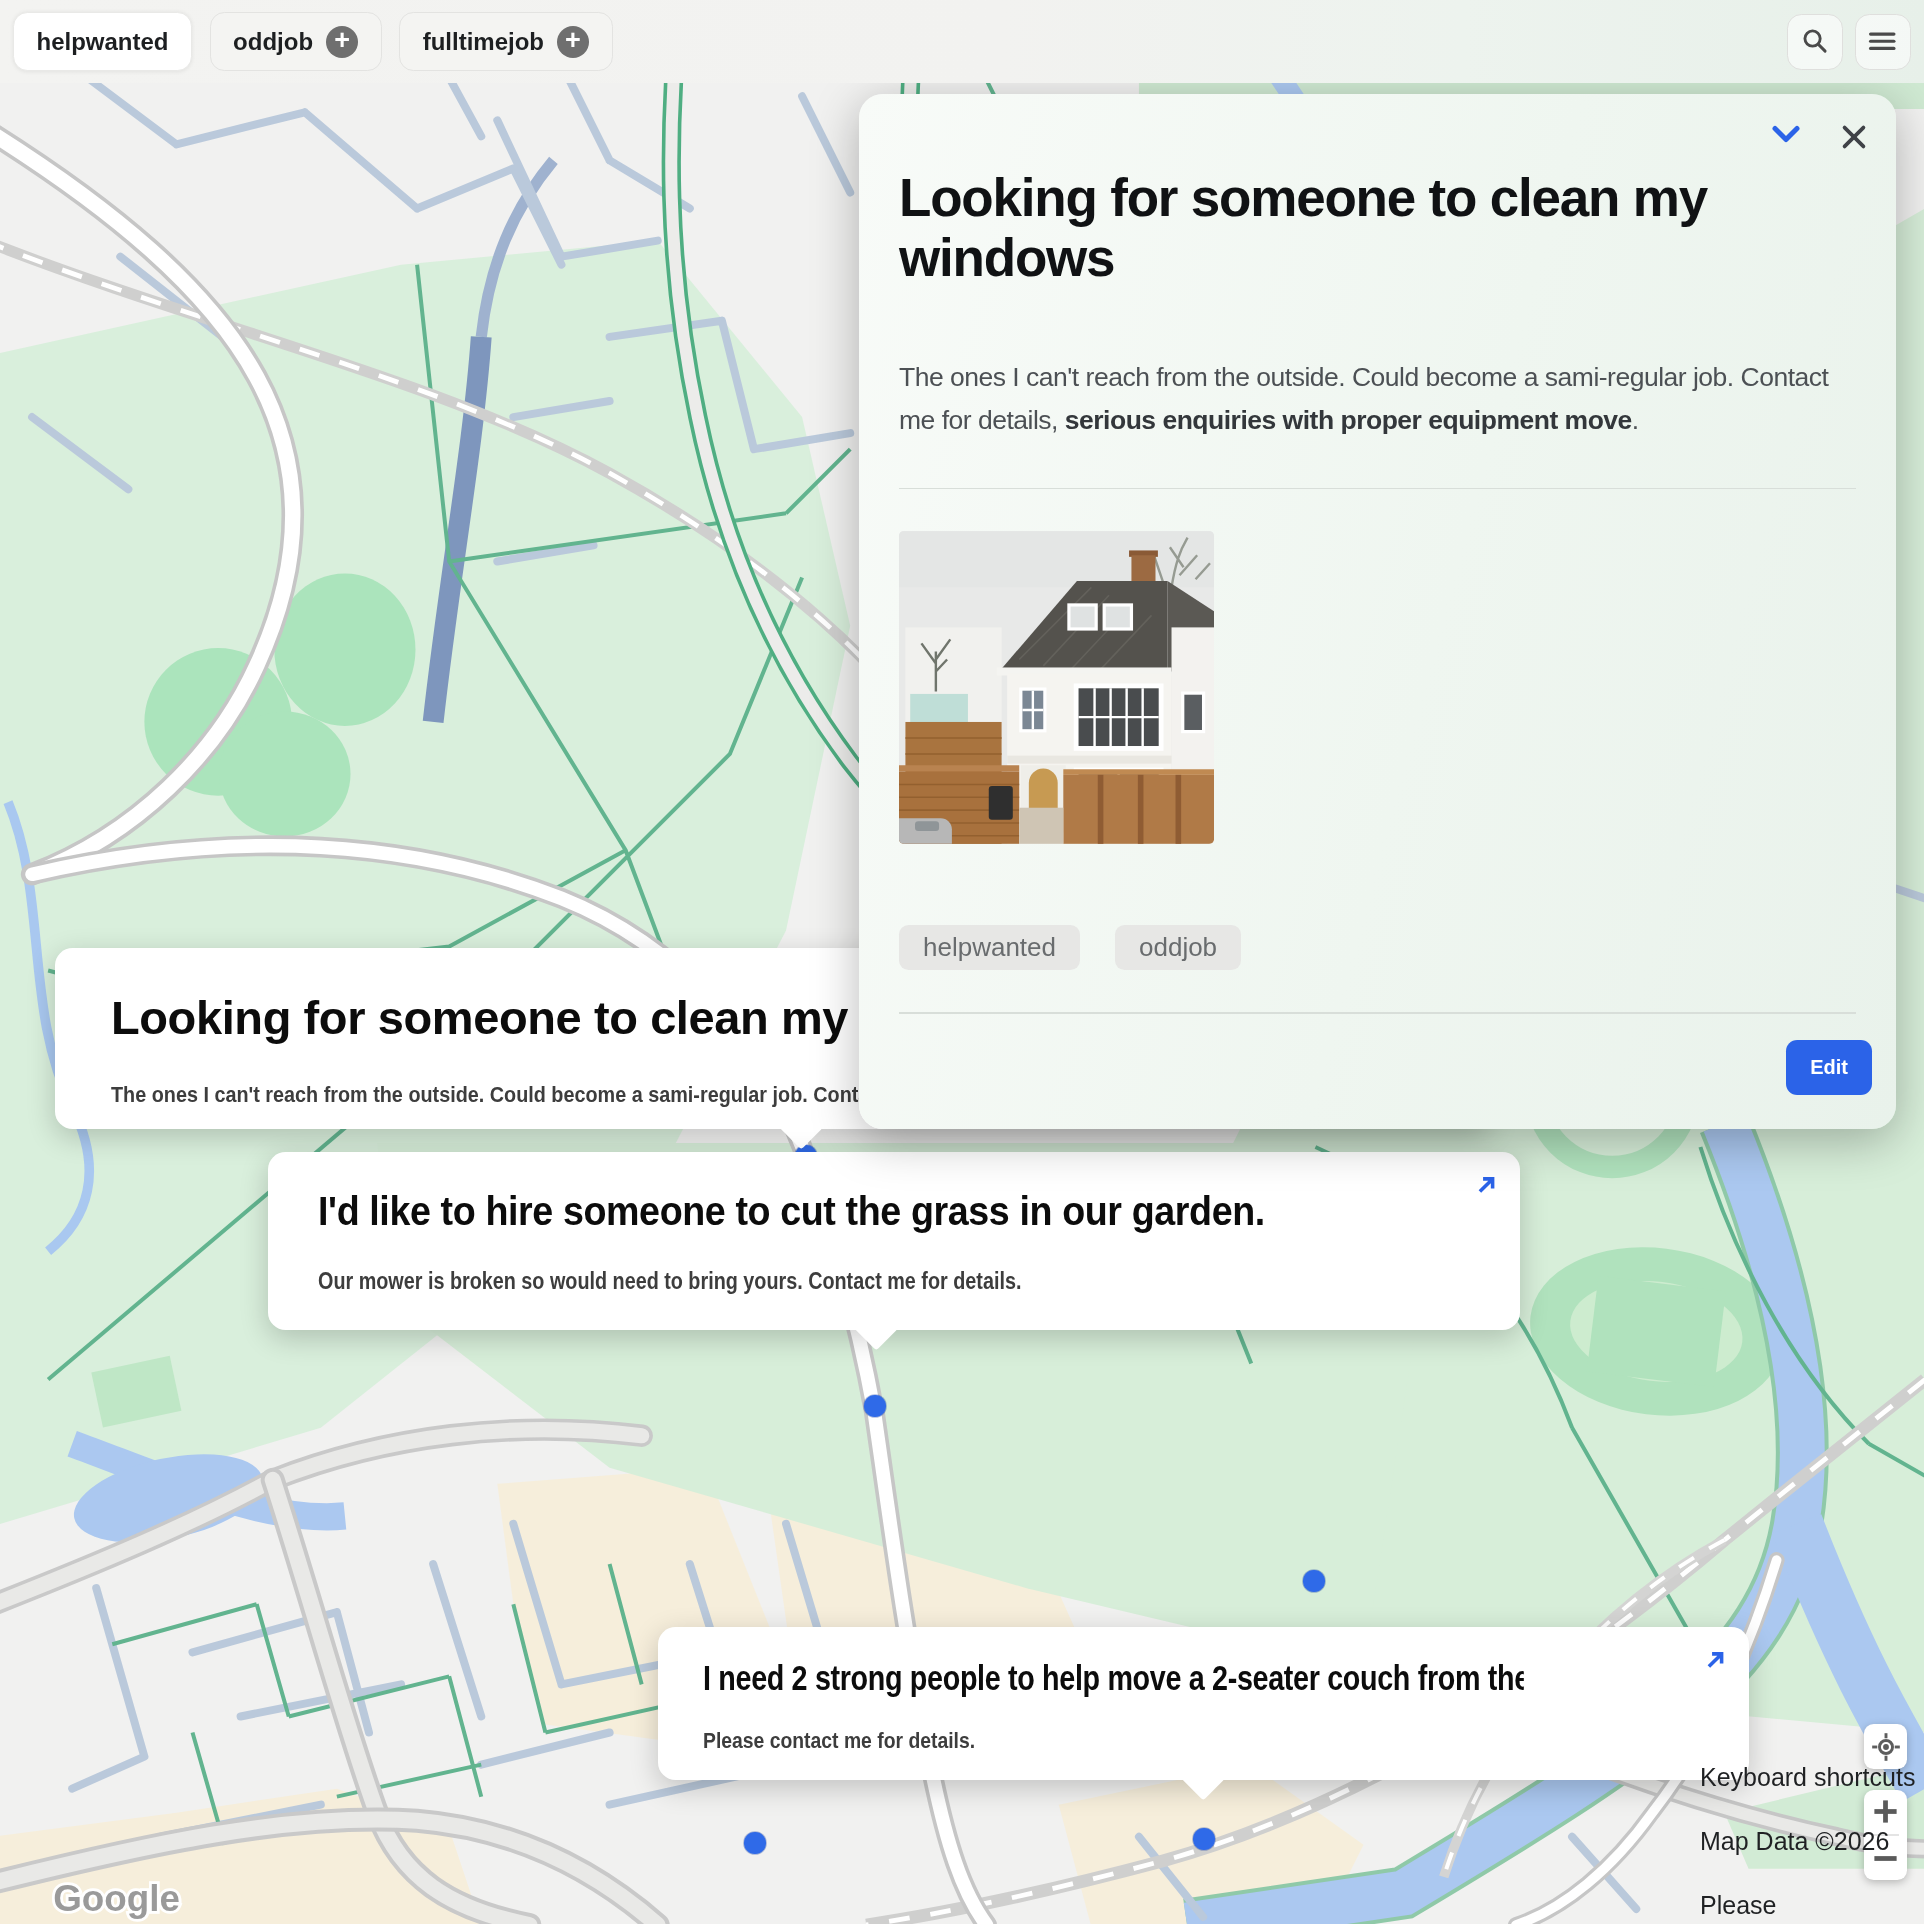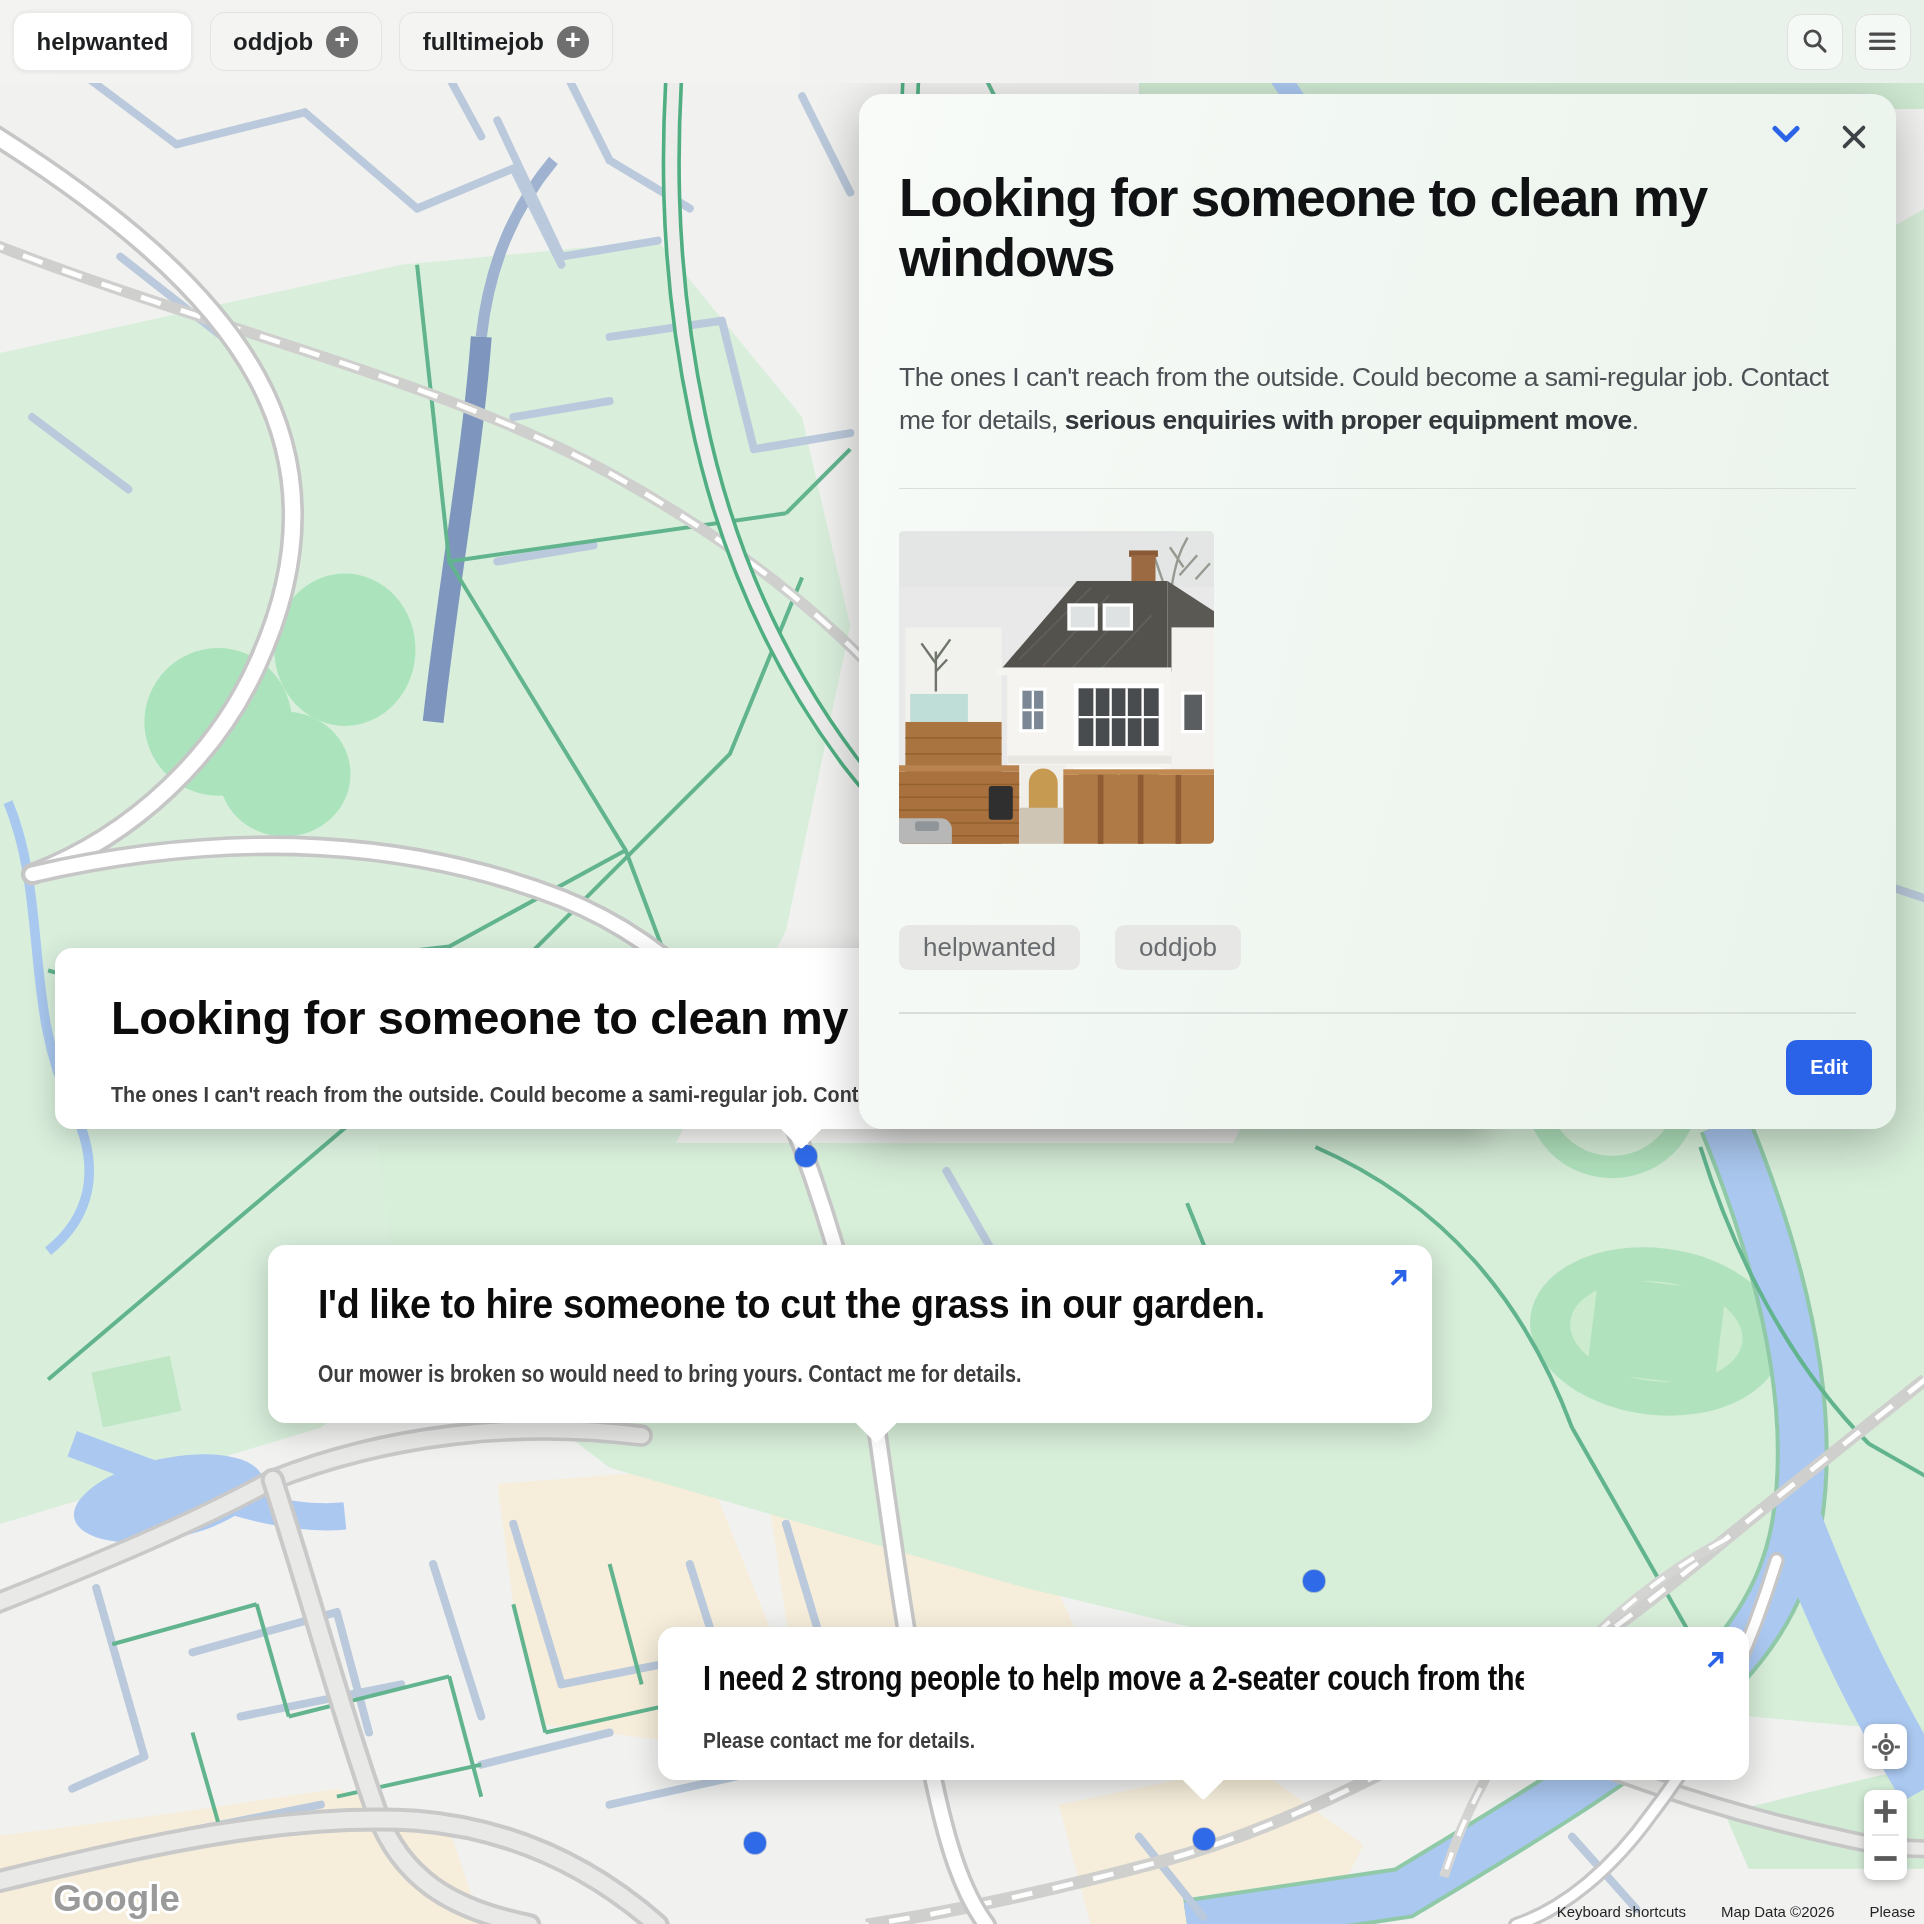--- a/index.html
+++ b/index.html
@@ -38,21 +38,21 @@
               white-space:nowrap;overflow:hidden;transform-origin:left center;}
   .card-desc{font-weight:700;color:#3d3d3d;white-space:nowrap;overflow:hidden;
              transform-origin:left center;}
   .linkout{position:absolute;top:17.6px;right:19px;}
 
   #card-windows{left:55px;top:948px;width:1436px;height:181px;padding:42px 56px;}
   #card-windows .card-title{font-size:47px;}
   #card-windows .card-desc{font-size:22.5px;margin-top:37px;transform:scaleX(.88);}
   #card-windows .tail{left:731px;}
 
-  #card-grass{left:268px;top:1245px;width:1164px;height:178px;padding:37px 50px;}
+  #card-grass{left:268px;top:1152px;width:1252px;height:178px;padding:37px 50px;}
   #card-grass .card-title{font-size:40px;transform:scaleX(.94);}
   #card-grass .card-desc{font-size:23px;margin-top:34px;transform:scaleX(.86);}
   #card-grass .tail{left:593px;}
 
   #card-couch{left:658px;top:1627px;width:1091px;height:153px;padding:30.5px 45px;}
   #card-couch .card-title{font-size:35px;transform:scaleX(.82);}
   #card-couch .card-desc{font-size:22.5px;margin-top:30.5px;transform:scaleX(.86);}
   #card-couch .tail{left:530px;}
 
   
@@ -77,21 +77,21 @@
 
   
   .ctl{position:absolute;right:17.6px;background:#fff;border-radius:9.6px;z-index:45;
        box-shadow:0 2.4px 8px rgba(0,0,0,.25);display:flex;flex-direction:column;
        align-items:center;justify-content:center;cursor:pointer;}
   #locate-btn{top:1724px;width:43px;height:45px;}
   #zoom-ctl{top:1790px;width:43px;height:90px;justify-content:space-between;padding:8px 0;box-sizing:border-box;}
   .zoomdiv{width:27px;height:1.6px;background:#e4e4e4;}
   .watermark{position:absolute;left:50px;top:1875px;z-index:45;}
   .attrib{position:absolute;right:9.6px;bottom:4.8px;z-index:45;display:flex;gap:35px;
-          font-size:15px;color:#1f2123;}
+          font-size:25px;color:#1f2123;flex-direction:column;}
   .attrib span{cursor:pointer;}
 </style>
 </head>
 <body>
 
 <div id="stage">
 
   <svg id="mapsvg" width="1925" height="1925" viewBox="0 0 2400 2400">
     <rect x="0" y="0" width="2400" height="2400" fill="#f1f1f0"></rect>
 

